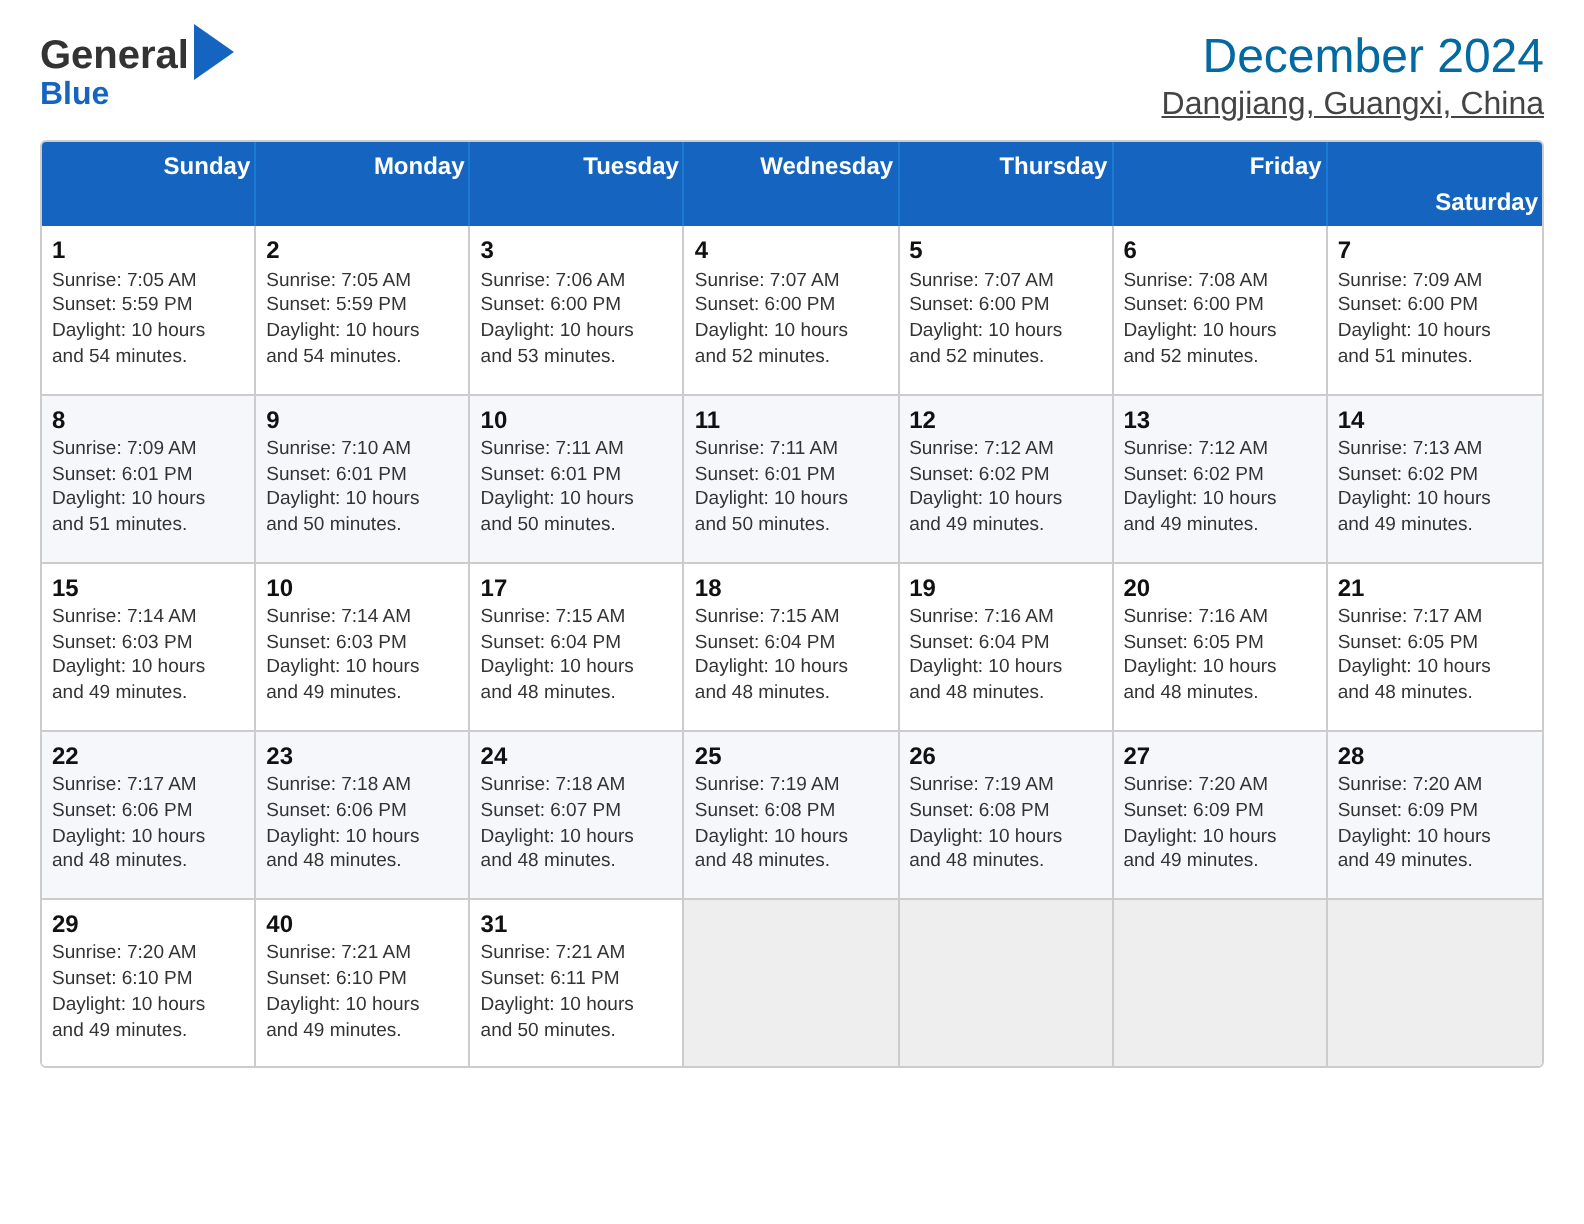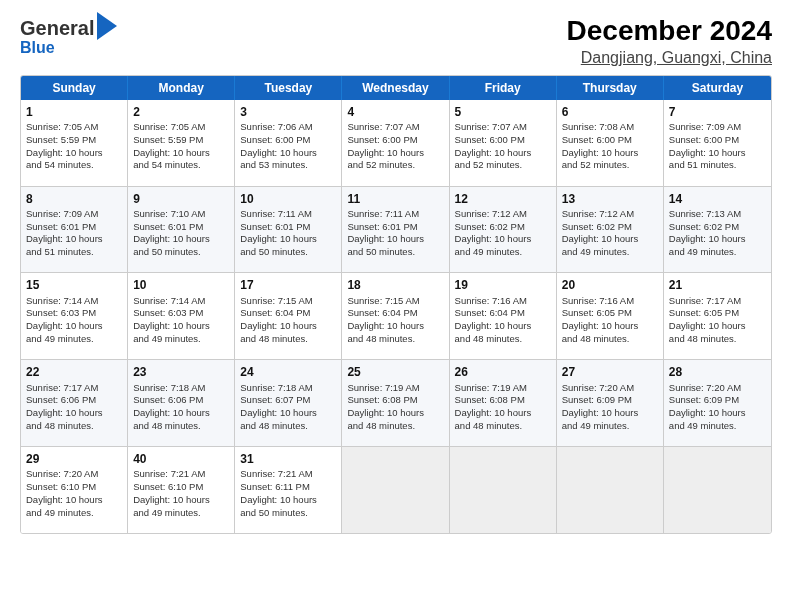--- a/index.html
+++ b/index.html
@@ -20,23 +20,23 @@
     .header {
       display: flex;
       justify-content: space-between;
       align-items: flex-start;
       margin-bottom: 8px;
     }
     .title-block {
       text-align: right;
     }
     .calendar-title {
-      font-size: 28px;
-      font-weight: bold;
-      color: #000000;
+      font-size: 24px;
+      font-weight: normal;
+      color: #0369a1;
       line-height: 1.1;
     }
     .calendar-subtitle {
       font-size: 16px;
       color: #444;
       margin-top: 2px;
       text-decoration: underline;
     }
     .calendar {
       flex: 1;
@@ -48,25 +48,25 @@
     }
     .cal-header {
       display: grid;
       grid-template-columns: repeat(7, 1fr);
       background: #1565c0;
     }
     .cal-header-cell {
       color: #fff;
       font-size: 12px;
       font-weight: bold;
-      text-align: center;
+      text-align: right;
       padding: 5px 2px;
       border-right: 1px solid #1a7ad4;
     }
-    .cal-header-cell:last-child { border-right: none; }
+    .cal-header-cell:last-child { border-right: none; margin-top: 18px; }
     .cal-body {
       flex: 1;
       display: flex;
       flex-direction: column;
     }
     .cal-row {
       display: grid;
       grid-template-columns: repeat(7, 1fr);
       flex: 1;
       border-bottom: 1px solid #ccc;
@@ -144,22 +144,22 @@
       <div class="calendar-subtitle">Dangjiang, Guangxi, China</div>
     </div>
   </div>
 
   <div class="calendar">
     <div class="cal-header">
     <div class="cal-header-cell">Sunday</div>
         <div class="cal-header-cell">Monday</div>
         <div class="cal-header-cell">Tuesday</div>
         <div class="cal-header-cell">Wednesday</div>
+        <div class="cal-header-cell">Thursday</div>
         <div class="cal-header-cell">Friday</div>
-        <div class="cal-header-cell">Thursday</div>
         <div class="cal-header-cell">Saturday</div>
       </div>
     <div class="cal-body">
     <div class="cal-row">
           <div class="cal-cell">
             <span class="day-num">1</span>
             <div>Sunrise: 7:05 AM</div>
             <div>Sunset: 5:59 PM</div>
             <div>Daylight: 10 hours</div>
             <div>and 54 minutes.</div>

